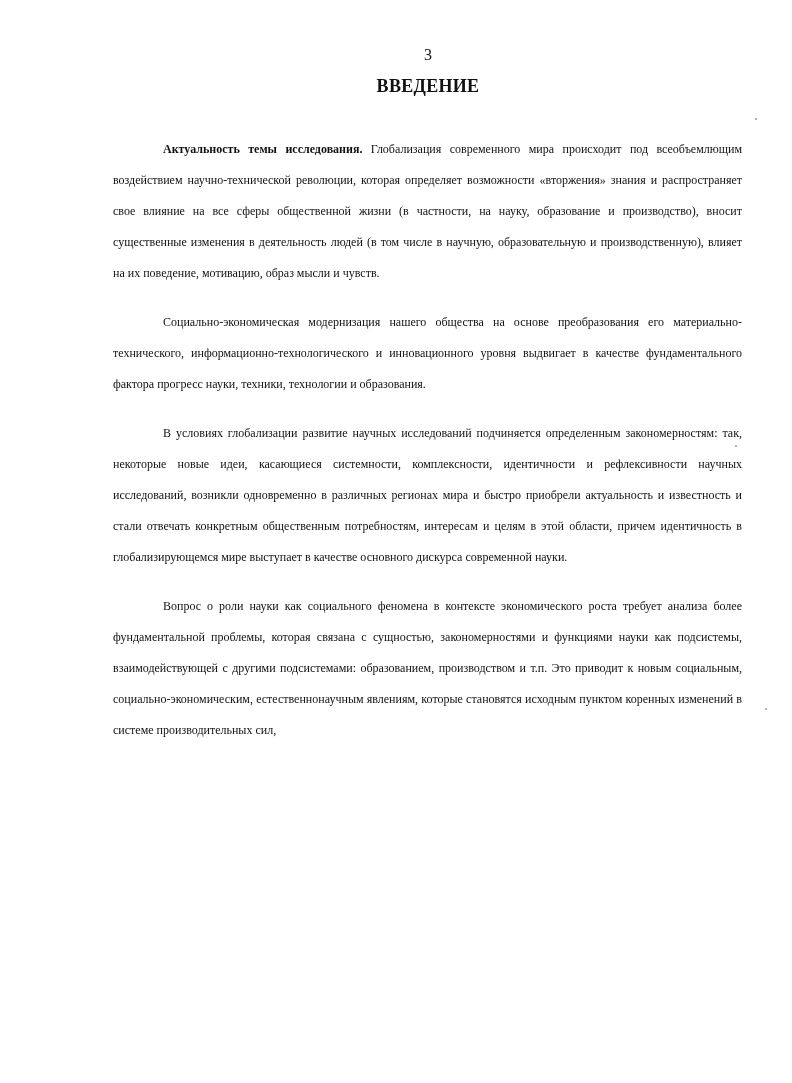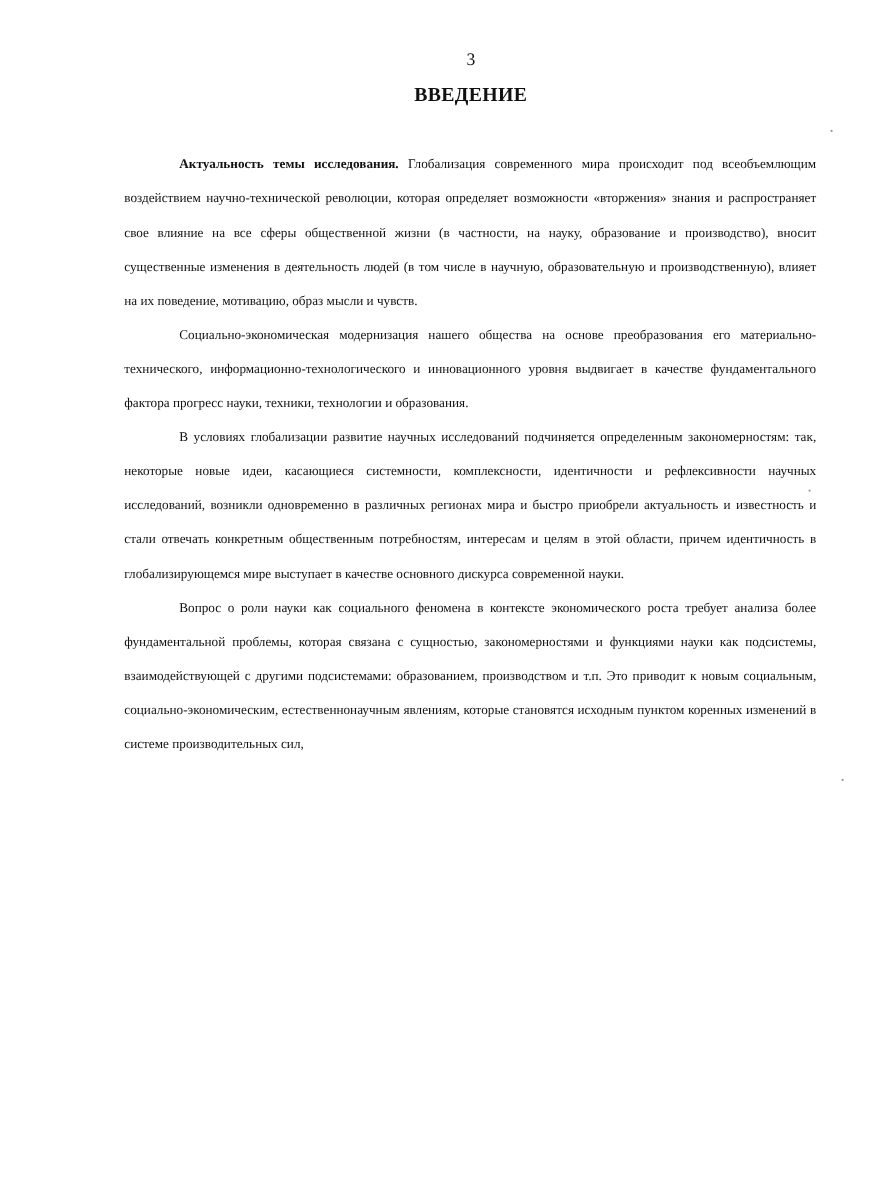--- a/index.html
+++ b/index.html
@@ -40,21 +40,21 @@
       width: 629px;
       font-size: 12px;
       line-height: 31px;
     }
     .para {
       margin: 0;
       text-align: justify;
       text-indent: 50px;
     }
     .para.spaced {
-      margin-top: 0px;
+      margin-top: 18px;
     }
     .lead {
       font-weight: bold;
     }
     .speck {
       position: absolute;
       width: 2px;
       height: 2px;
       background: #999;
       border-radius: 1px;

